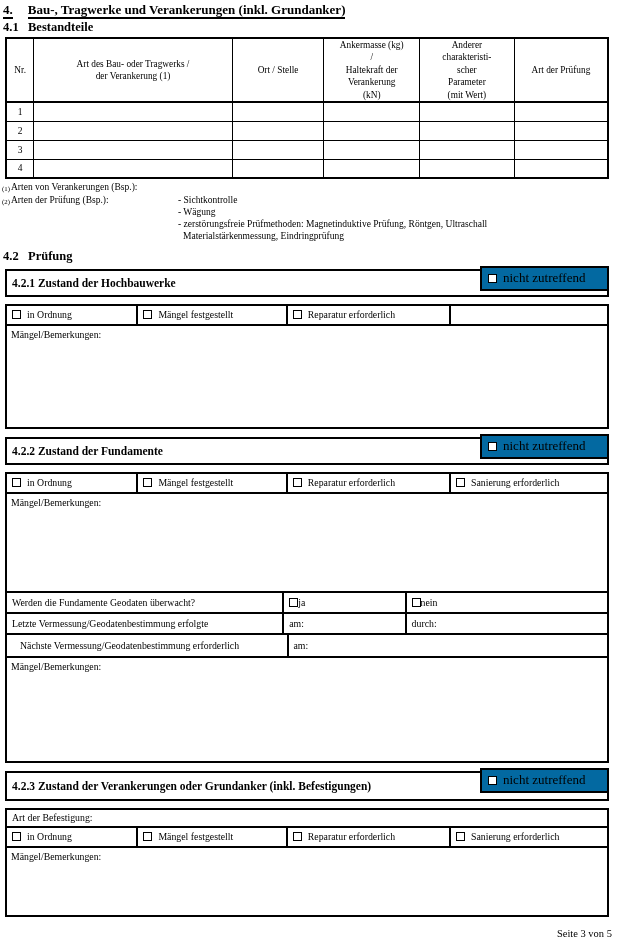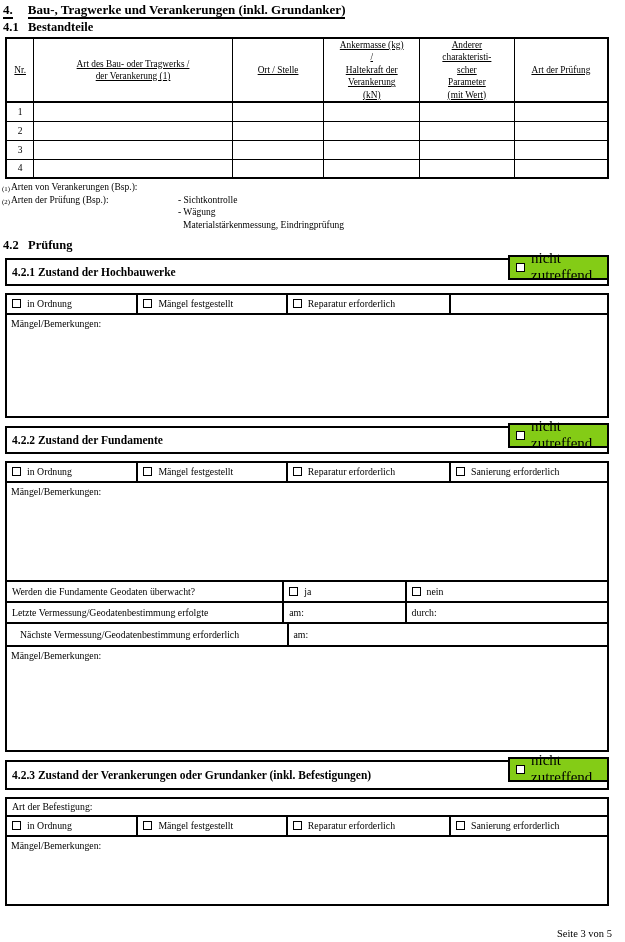--- a/index.html
+++ b/index.html
@@ -17,58 +17,58 @@
   .h1 .h1txt { display:inline-block; border-bottom:2px solid #000; padding-bottom:0px; }
   .h2 { margin:1px 0 0 3px; font-size:12.5px; font-weight:bold; line-height:15px; }
   .h2 .hnum { display:inline-block; width:25px; }
   .h2.spaced { margin-top:6px; }
   
   table.main { margin:2px 0 0 5px; width:604px; border-collapse:collapse; table-layout:fixed; border:2px solid #000; }
   table.main th, table.main td { border:1px solid #000; }
   table.main thead th {
     height:62px; font-weight:normal; font-size:9.3px; line-height:12.4px;
     white-space:pre-line; text-align:center; vertical-align:middle;
-    border-bottom:2px solid #000; padding:0 2px;text-decoration:underline;
+    border-bottom:2px solid #000; padding:0 2px;
   }
   table.main tbody td { height:19px; font-size:9.5px; }
   table.main tbody td.nr { text-align:center; }
   
   .footnotes { margin:3px 0 0 2px; font-size:9.5px; line-height:11.7px; }
   .fn-row { display:flex; }
   .fn-marker { width:9px; font-size:6.8px; padding-top:1px; }
   .fn-label { width:167px; }
   .fn-value { flex:1; }
   .fn-value.cont { padding-left:5px; }
   
   .sec-header {
     position:relative; margin:5px 0 7px 5px; width:604px; height:28px;
     border:2px solid #000; display:flex; align-items:center;
   }
   .sec-header.tall { height:30px; margin-top:8px; }
   .sec-header.mt8 { margin-top:8px; }
   .sec-title { font-size:11.5px; font-weight:bold; padding-left:5px; }
   .na-box {
-    position:absolute; top:-5px; right:-2px; width:101px; height:25px;
-    border:2px solid #000; background:#84cc16;
-    display:flex; align-items:center; gap:6px; padding-left:6px; font-size:15px;
+    position:absolute; top:-5px; right:-2px; width:129px; height:25px;
+    border:2px solid #000; background:#0369a1;
+    display:flex; align-items:center; gap:6px; padding-left:6px; font-size:13px;
   }
   .cb { display:inline-block; width:9px; height:9px; border:1.6px solid #000; background:#fff; flex:none; }
   .cb-row { display:flex; margin-left:5px; width:604px; height:22px; border:2px solid #000; }
   .cb-cell { display:flex; align-items:center; gap:6px; padding-left:5px; border-right:2px solid #000; font-size:9.8px; }
   .cb-cell.w1 { width:21.9%; } .cb-cell.w2 { width:24.9%; } .cb-cell.w3 { width:27.2%; }
   .cb-cell.w4 { width:26%; border-right:none; }
   .remarks {
     margin-left:5px; margin-top:-2px; width:604px; border:2px solid #000;
     font-size:9.8px; padding:3px 0 0 4px;
   }
   .geo-table { margin-left:5px; margin-top:-2px; width:604px; border:2px solid #000; }
   .geo-row { display:flex; height:21px; border-bottom:2px solid #000; }
   .geo-row:last-child { border-bottom:none;margin-left:8px; }
   .geo-label { width:46.2%; display:flex; align-items:center; padding-left:5px; border-right:2px solid #000; font-size:9.8px; }
-  .geo-cell { width:20.4%; display:flex; align-items:center; gap:6px; padding-left:5px; border-right:2px solid #000; font-size:9.8px; }
+  .geo-cell { width:20.4%; display:flex; align-items:center; padding-left:5px; border-right:2px solid #000; font-size:9.8px; }
   .geo-cell.last { width:33.4%; border-right:none; }
   .geo-cell.full { flex:1; border-right:none; }
   .art-row {
     margin:0 0 0 5px; width:604px; height:20px; border:2px solid #000;
     display:flex; align-items:center; padding-left:5px; font-size:9.8px;
   }
   .footer { position:absolute; right:13px; bottom:3px; font-size:10.5px; }
 </style>
 </head>
 <body>
@@ -158,20 +158,21 @@
       <span class="fn-value">- Sichtkontrolle</span>
     </div>
     <div class="fn-row">
       <span class="fn-marker"></span>
       <span class="fn-label"></span>
       <span class="fn-value">- Wägung</span>
     </div>
     <div class="fn-row">
       <span class="fn-marker"></span>
       <span class="fn-label"></span>
+      <span class="fn-value">- zerstörungsfreie Prüfmethoden: Magnetinduktive Prüfung, Röntgen, Ultraschall</span>
     </div>
     <div class="fn-row">
       <span class="fn-marker"></span>
       <span class="fn-label"></span>
       <span class="fn-value cont">Materialstärkenmessung, Eindringprüfung</span>
     </div>
   </div>
 
   <div class="h2 spaced">
     <span class="hnum">4.2</span><span>Prüfung</span>

